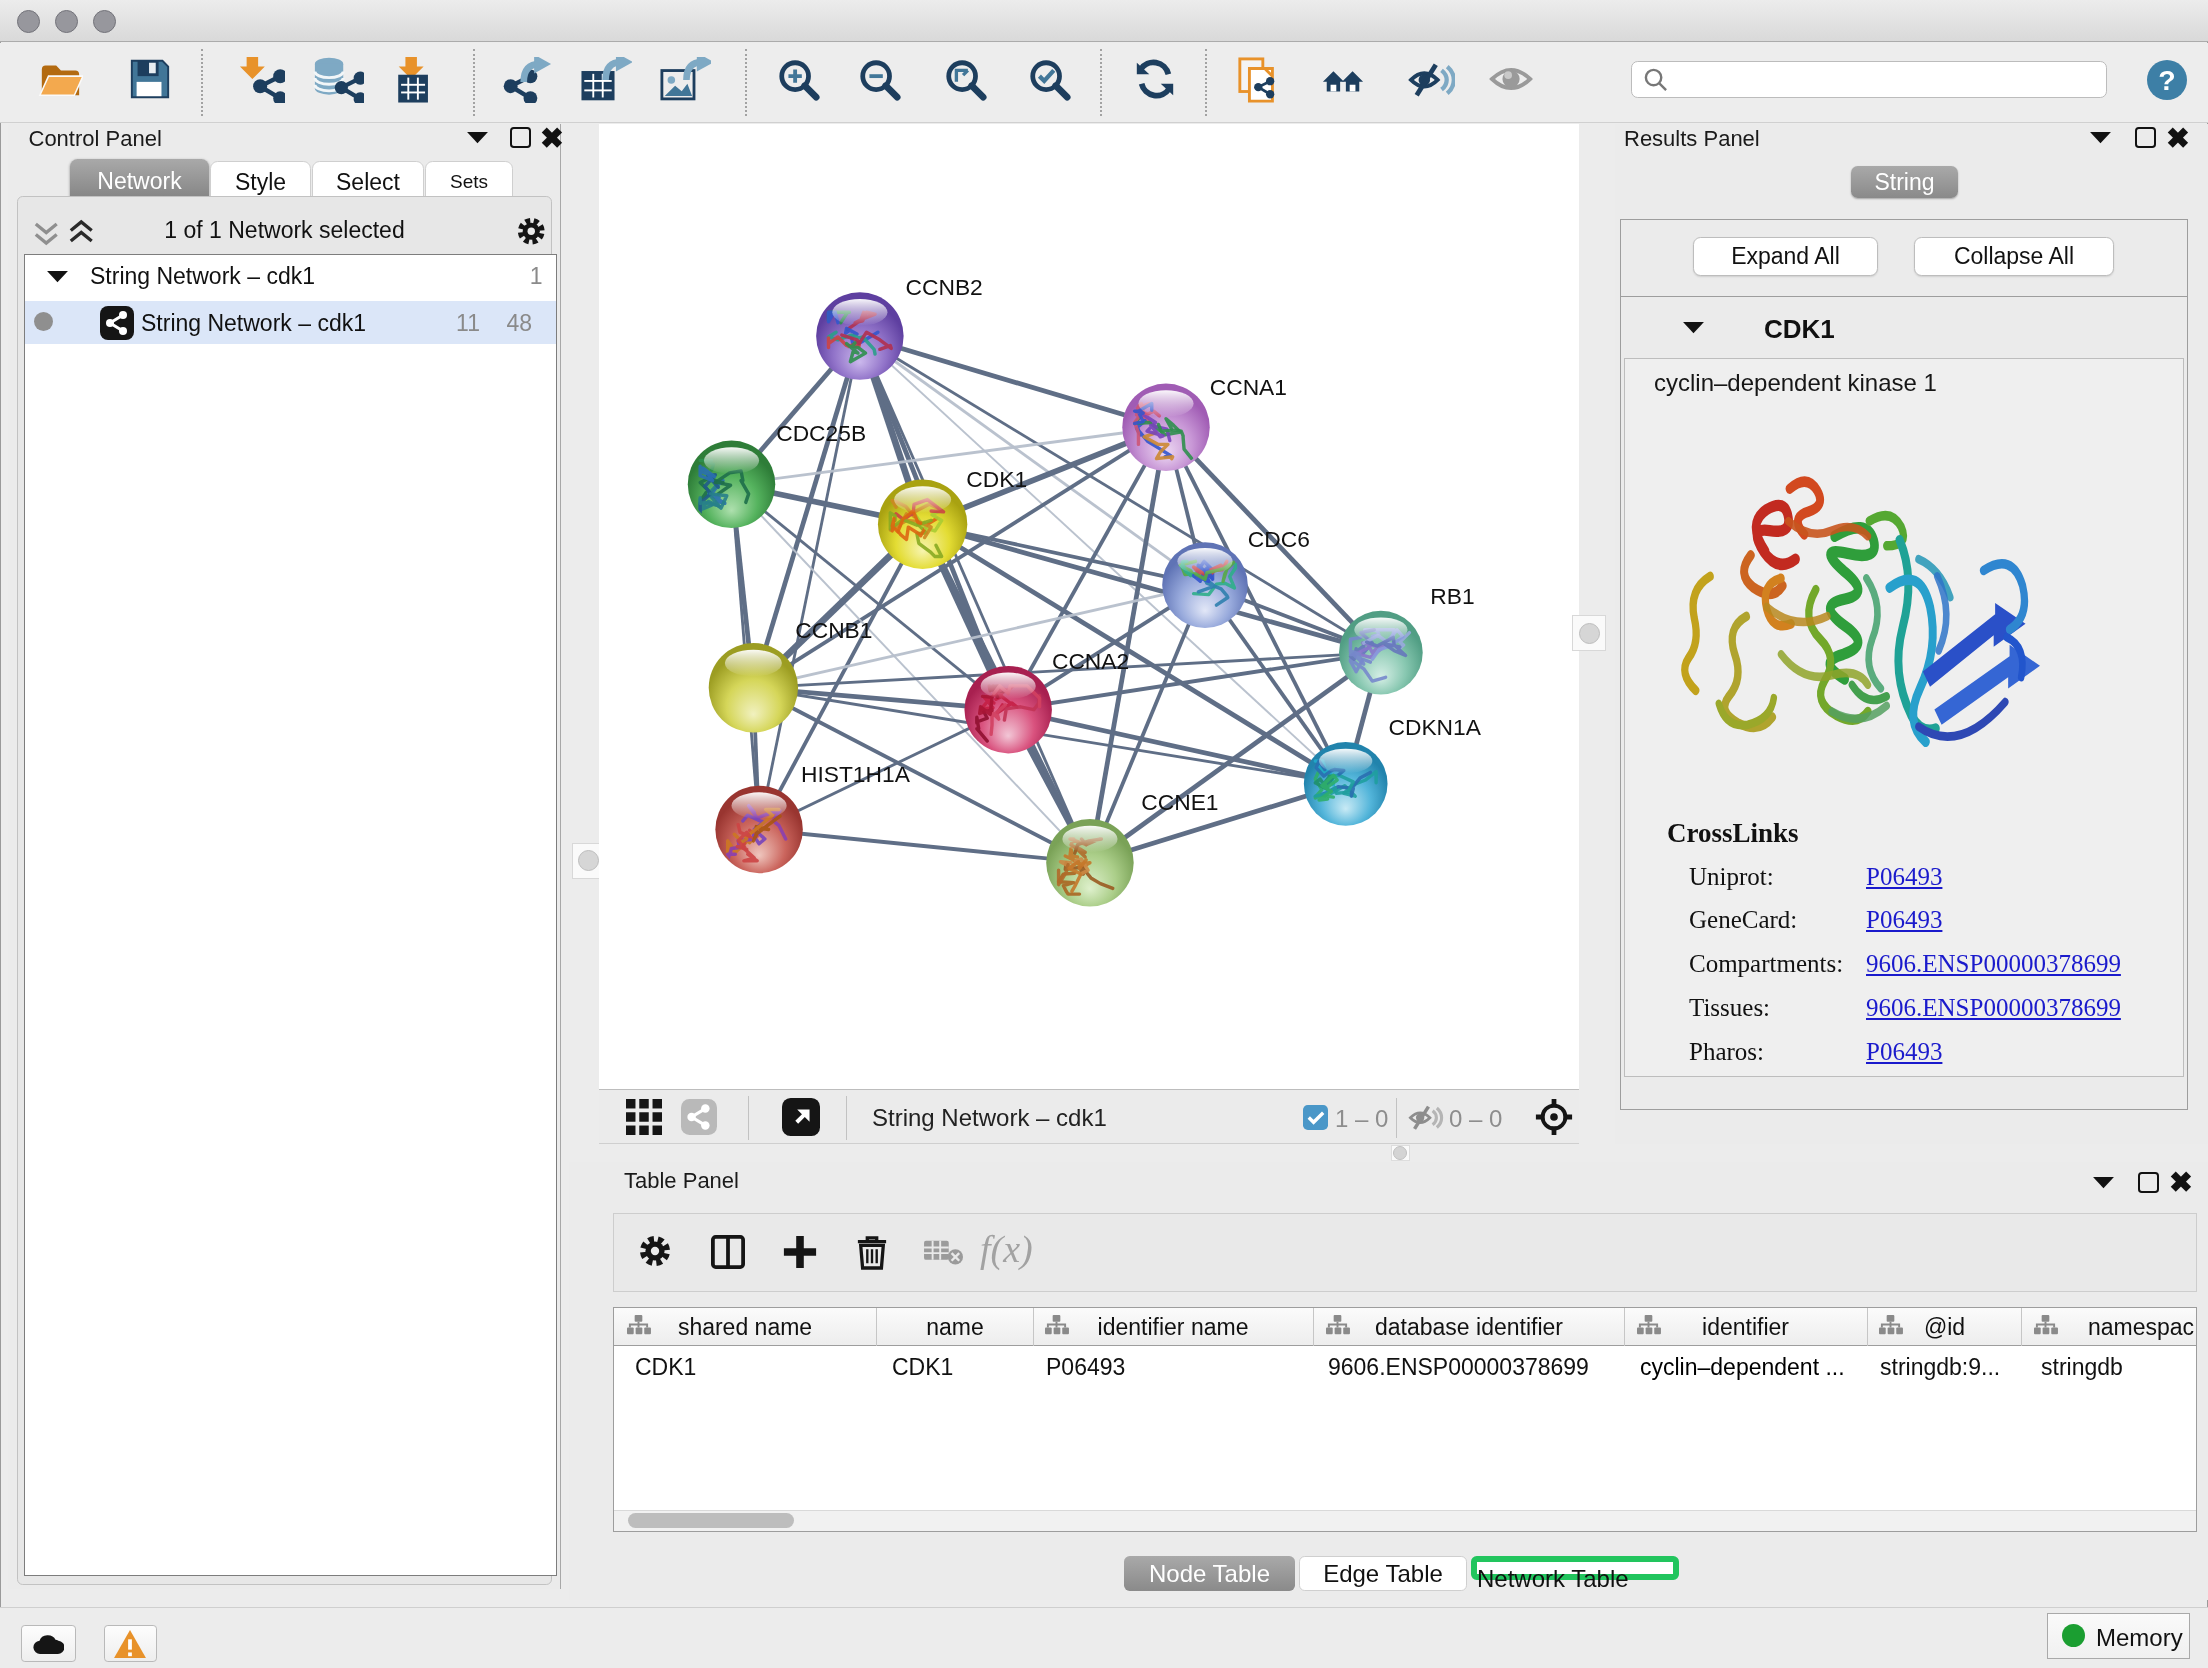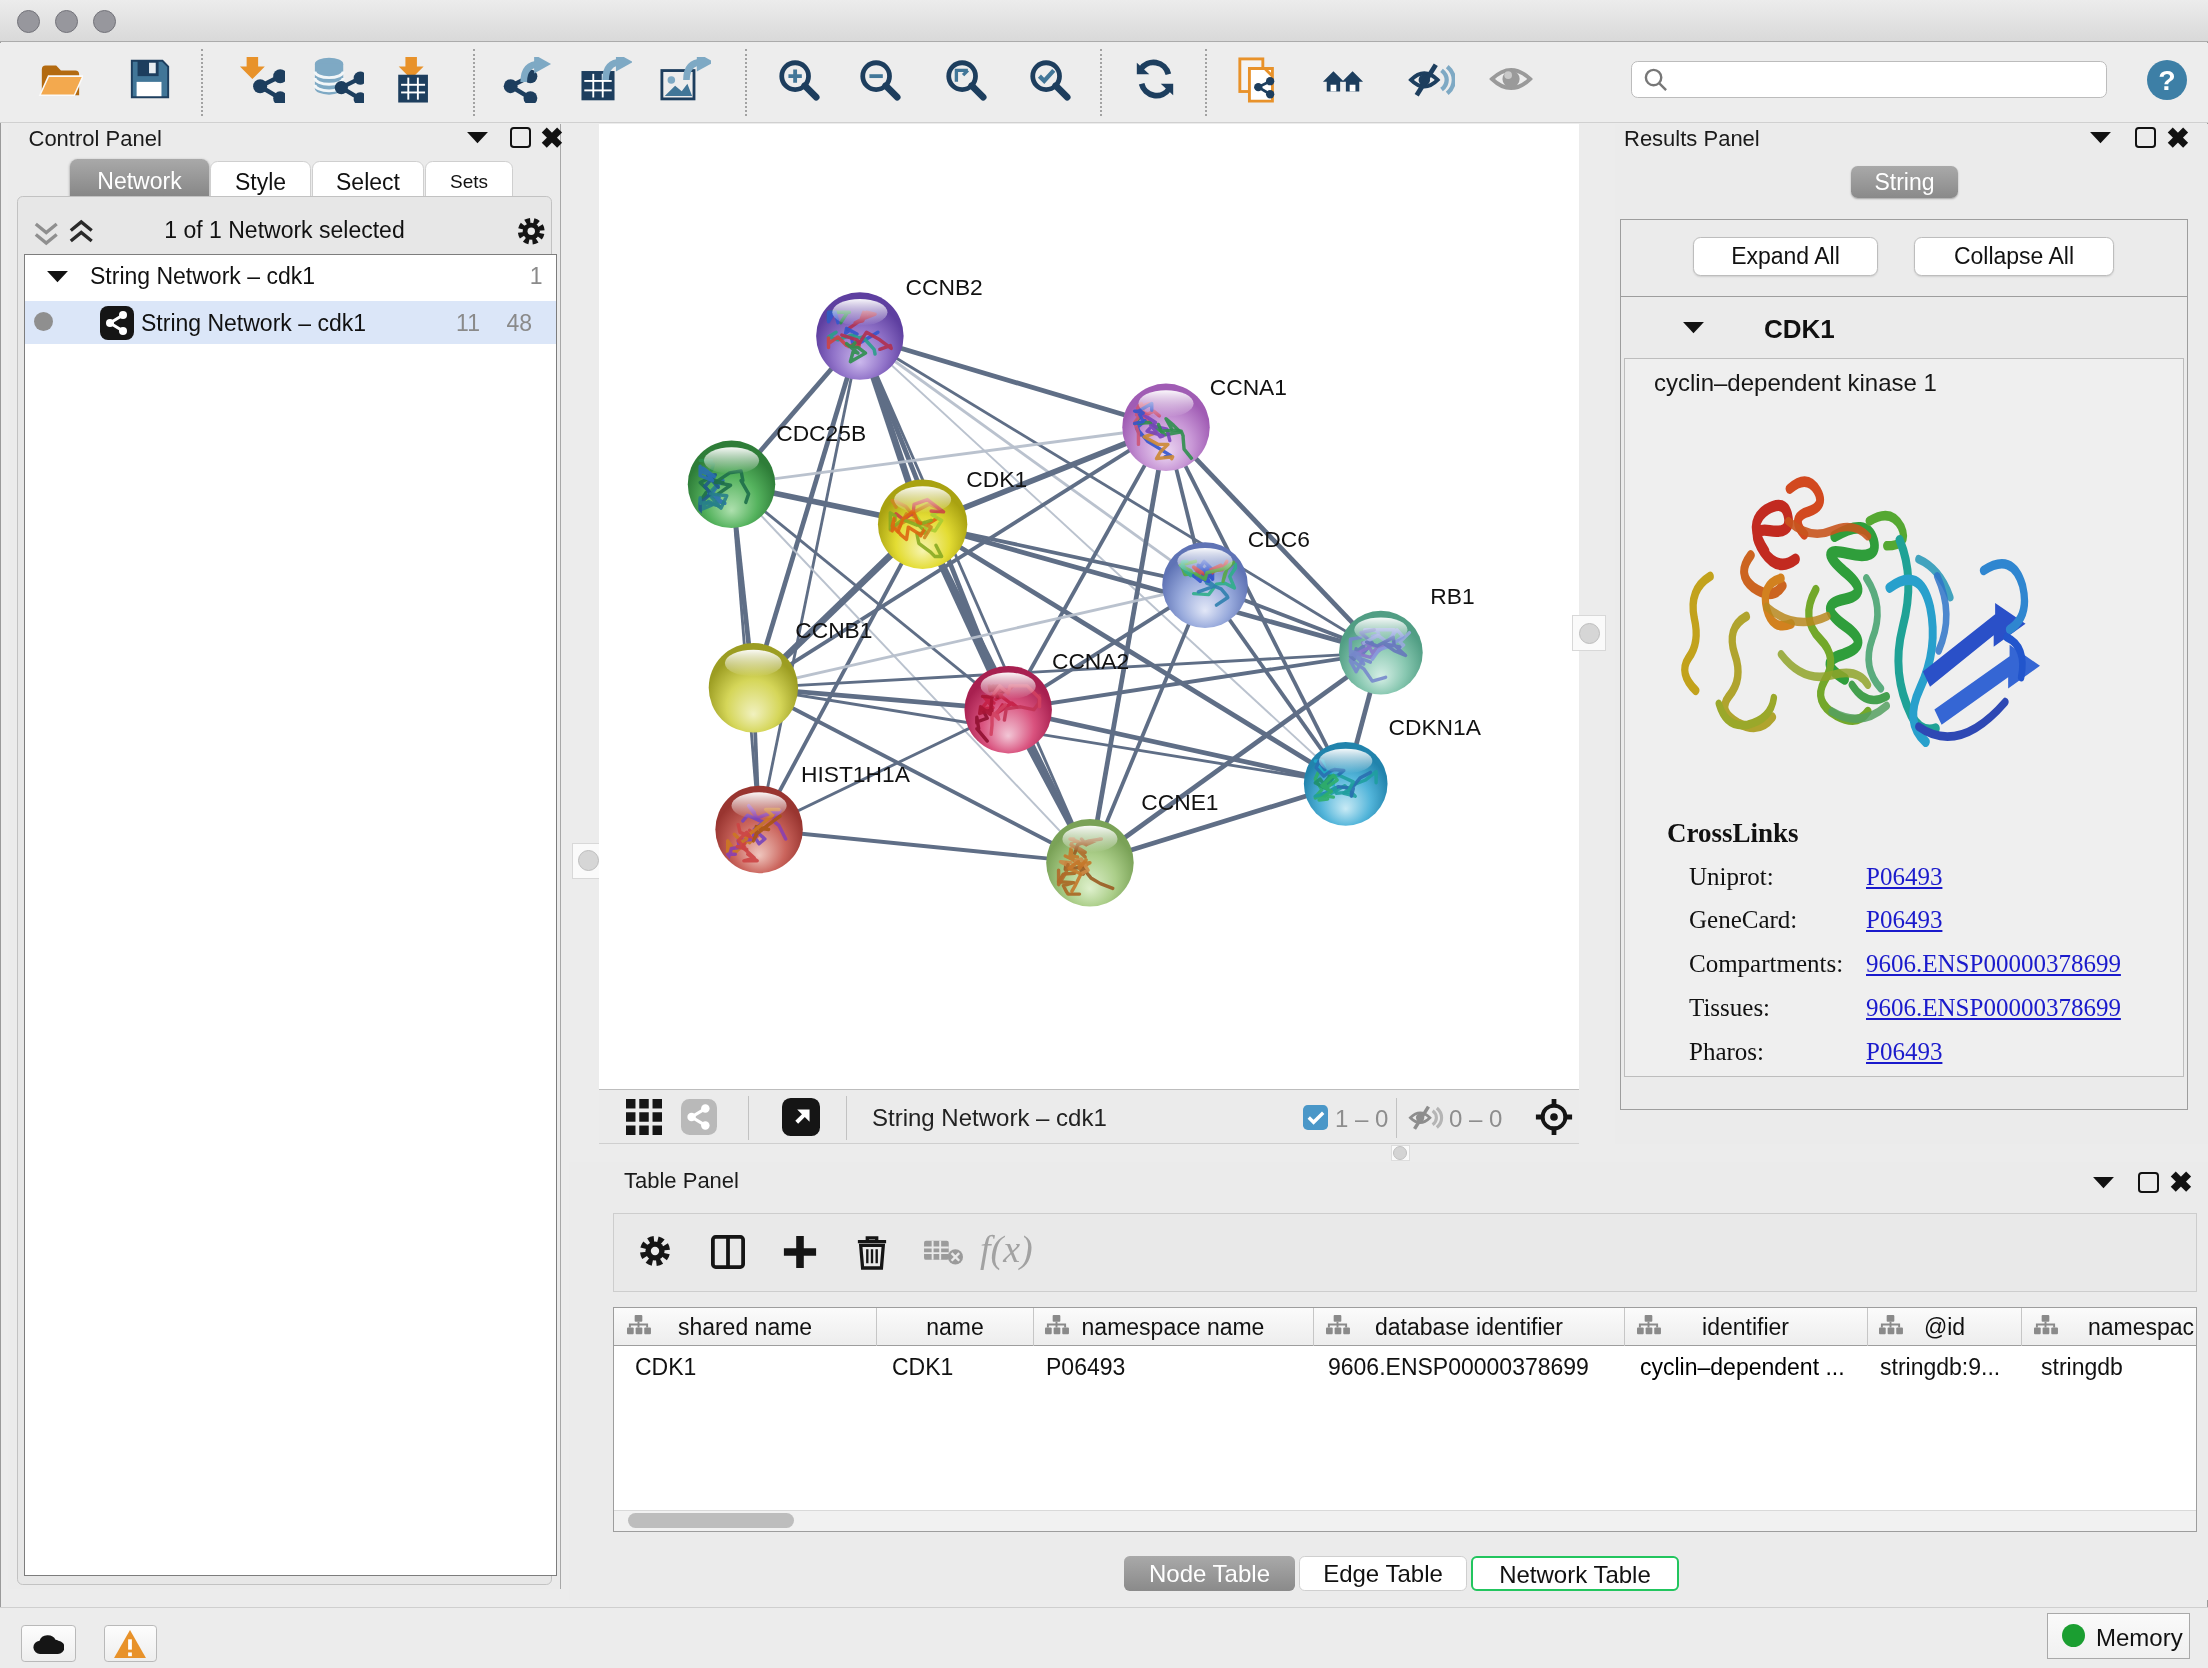--- a/index.html
+++ b/index.html
@@ -689,21 +689,21 @@
 <div class="abs" style="left:1033px;top:1308px;height:38px;border-left:1px solid #c6c6c6"></div>
 <svg width="25" height="23" viewBox="0 0 26 24" style="position:absolute;left:1044px;top:1314px">
       <g fill="#8a8a8a">
         <rect x="9" y="1" width="8" height="7" rx="1"></rect>
         <rect x="1" y="14" width="7" height="7" rx="1"></rect>
         <rect x="10" y="14" width="7" height="7" rx="1"></rect>
         <rect x="19" y="14" width="7" height="7" rx="1"></rect>
       </g>
       <path d="M13 8 v3 M4 14 v-3 h18 v3 M13 11 v3" stroke="#8a8a8a" stroke-width="2" fill="none"></path>
     </svg>
-<div class="abs" style="left:1061px;top:1314px;width:224px;text-align:center;font-size:23px;color:#111;white-space:nowrap;overflow:hidden">namespace name</div>
+<div class="abs" style="left:1061px;top:1314px;width:224px;text-align:center;font-size:23px;color:#111;white-space:nowrap;overflow:hidden">identifier name</div>
 <div class="abs" style="left:1313px;top:1308px;height:38px;border-left:1px solid #c6c6c6"></div>
 <svg width="25" height="23" viewBox="0 0 26 24" style="position:absolute;left:1325px;top:1314px">
       <g fill="#8a8a8a">
         <rect x="9" y="1" width="8" height="7" rx="1"></rect>
         <rect x="1" y="14" width="7" height="7" rx="1"></rect>
         <rect x="10" y="14" width="7" height="7" rx="1"></rect>
         <rect x="19" y="14" width="7" height="7" rx="1"></rect>
       </g>
       <path d="M13 8 v3 M4 14 v-3 h18 v3 M13 11 v3" stroke="#8a8a8a" stroke-width="2" fill="none"></path>
     </svg>
@@ -745,21 +745,21 @@
 <div class="abs" style="left:892px;top:1354px;font-size:23px;color:#111">CDK1</div>
 <div class="abs" style="left:1046px;top:1354px;font-size:23px;color:#111">P06493</div>
 <div class="abs" style="left:1328px;top:1354px;font-size:23px;color:#111">9606.ENSP00000378699</div>
 <div class="abs" style="left:1640px;top:1354px;font-size:23px;color:#000000">cyclin–dependent ...</div>
 <div class="abs" style="left:1880px;top:1354px;font-size:23px;color:#111">stringdb:9...</div>
 <div class="abs" style="left:2041px;top:1354px;font-size:23px;color:#111">stringdb</div>
 <div class="abs" style="left:614px;top:1510px;width:1582px;height:21px;background:#f1f1f1;border-top:1px solid #d9d9d9"></div>
 <div class="abs" style="left:628px;top:1513px;width:166px;height:15px;background:#bdbdbd;border-radius:7.6px"></div>
 <div class="abs" style="left:1124px;top:1556px;width:171px;height:35px;background:linear-gradient(#a9a9a9,#8a8a8a);border-radius:5.7px;color:#fff;font-size:24px;text-align:center;line-height:35px">Node Table</div>
 <div class="abs" style="left:1299px;top:1556px;width:168px;height:35px;background:#fff;border:1px solid #cfcfcf;border-radius:5.7px;color:#111;font-size:24px;text-align:center;line-height:33px">Edge Table</div>
-<div class="abs" style="left:1471px;top:1556px;width:208px;height:35px;background:#fff;border:2px solid #22c55e;border-radius:5.7px;color:#111;font-size:24px;text-align:center;line-height:33px">Network Table</div>
+<div class="abs" style="left:1471px;top:1556px;width:208px;height:24px;background:#fff;border:6px solid #22c55e;border-radius:5.7px;color:#111;font-size:24px;text-align:left;line-height:33px">Network Table</div>
 <div class="abs" style="left:0;top:1607px;width:2208px;height:61px;background:#ececec;border-top:1px solid #cfcfcf"></div>
 <div class="abs" style="left:21px;top:1625px;width:55px;height:37px;background:linear-gradient(#fdfdfd,#eee);border:1px solid #b9b9b9;border-radius:3.8px"></div>
 <svg class="abs" width="32" height="23" viewBox="0 0 34 24" style="left:32px;top:1633px">
       <path d="M9 22 a7 7 0 0 1 -1 -14 a9 8 0 0 1 17 -1 a6 6 0 0 1 3 1 a6.5 6.5 0 0 1 -1 14 z" fill="#151515"></path>
     </svg>
 <div class="abs" style="left:104px;top:1625px;width:53px;height:37px;background:linear-gradient(#fdfdfd,#eee);border:1px solid #b9b9b9;border-radius:3.8px"></div>
 <svg class="abs" width="34" height="30" viewBox="0 0 36 32" style="left:113px;top:1629px">
       <path d="M18 1 L35 31 H1 Z" fill="#e8922a" rx="3"></path>
       <rect x="16" y="11" width="4" height="11" fill="#fff"></rect>
       <rect x="16" y="25" width="4" height="4" fill="#fff"></rect>

